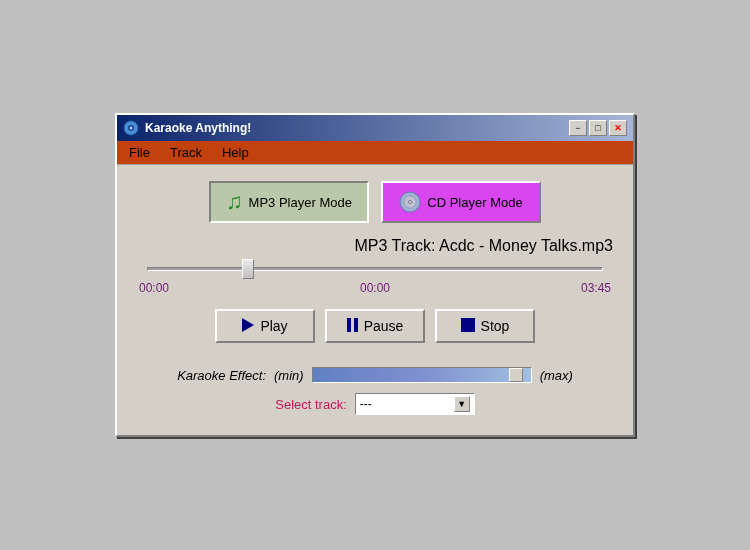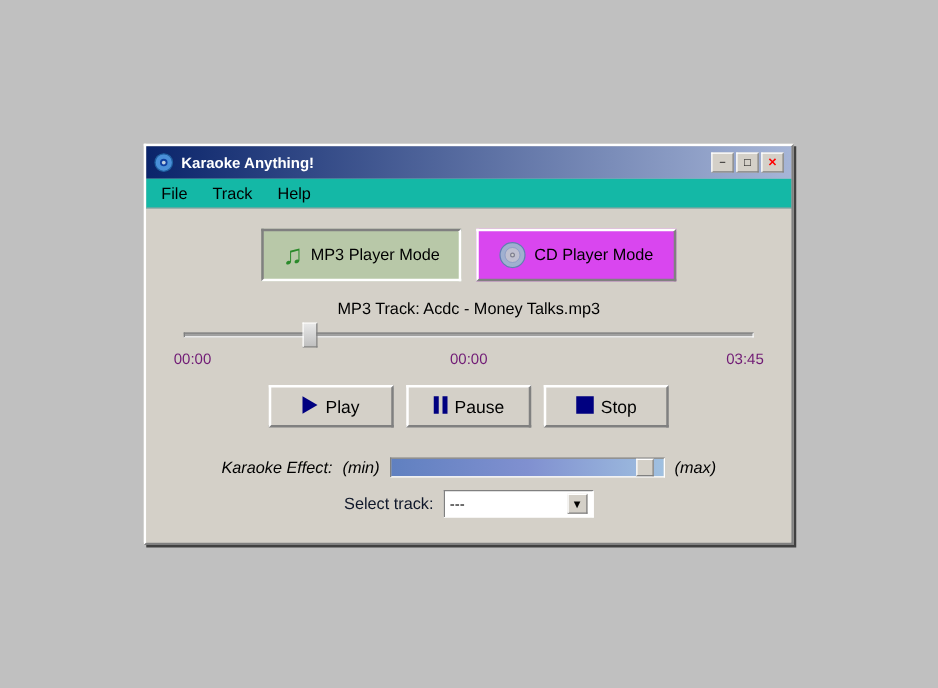--- a/index.html
+++ b/index.html
@@ -68,21 +68,21 @@
       font-size: 9px;
       cursor: pointer;
       color: #000;
     }
 
     .title-btn.close {
       background: #d4d0c8;
     }
 
     .menubar {
-      background: #14b8a6;
+      background: #c2410c;
       display: flex;
       padding: 2px 4px;
       border-bottom: 1px solid #a0a0a0;
       gap: 4px;
     }
 
     .menu-item {
       padding: 2px 8px;
       font-size: 13px;
       cursor: pointer;
@@ -113,23 +113,23 @@
       min-width: 160px;
       justify-content: center;
     }
 
     .mode-btn.active {
       background: #b8c8a8;
       border-color: #808080 #ffffff #ffffff #808080;
     }
 
     .track-info {
-      text-align: center;
+      text-align: right;
       margin-bottom: 12px;
-      font-size: 13px;
+      font-size: 16px;
       color: #000;
     }
 
     .seek-bar-container {
       margin: 0 10px 6px;
       position: relative;
     }
 
     .seek-track {
       width: 100%;
@@ -277,21 +277,21 @@
     }
 
     .karaoke-label {
       font-size: 13px;
       color: #000;
       font-style: italic;
     }
 
     .select-label {
       font-size: 13px;
-      color: #0f172a;
+      color: #be185d;
     }
   </style>
 </head>
 <body>
 
 <div class="window">
 
   <div class="title-bar">
     <div class="title-bar-left">
       <svg class="title-icon" viewBox="0 0 16 16">

